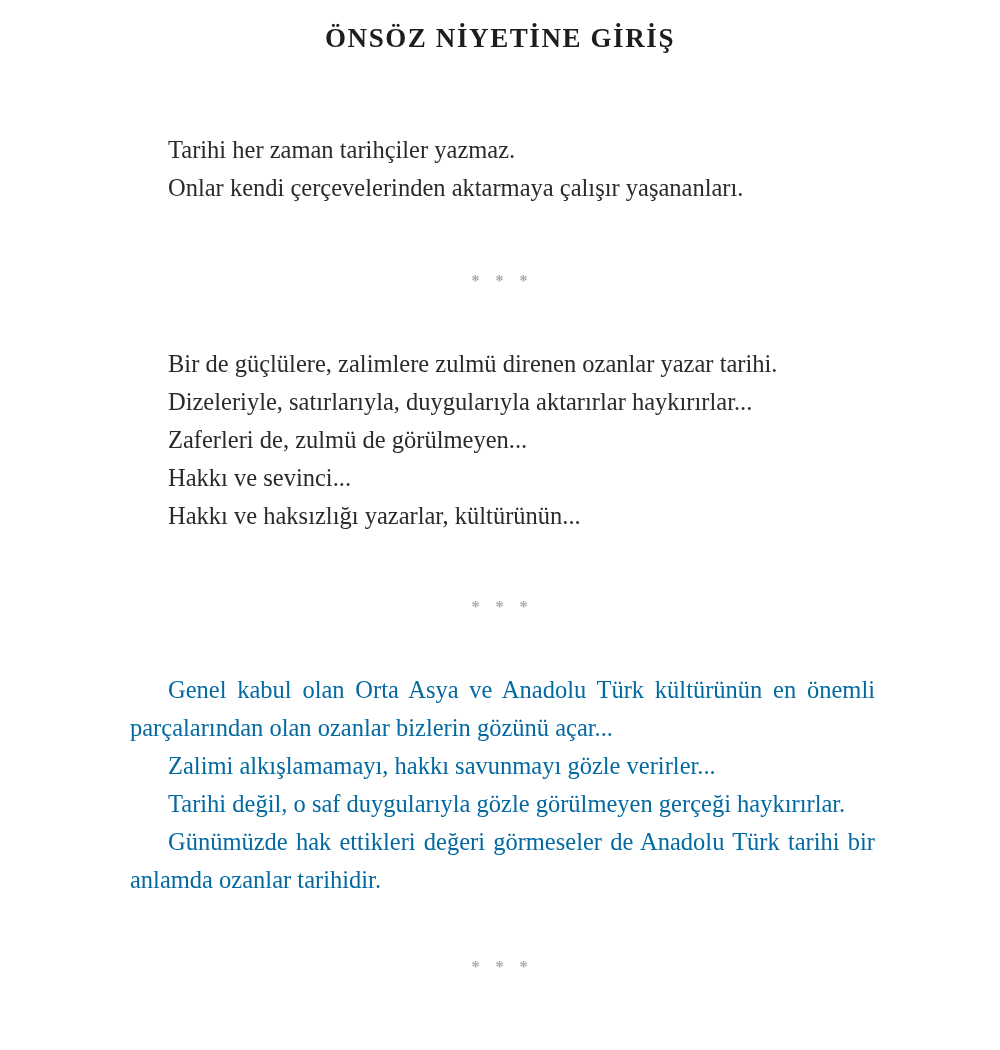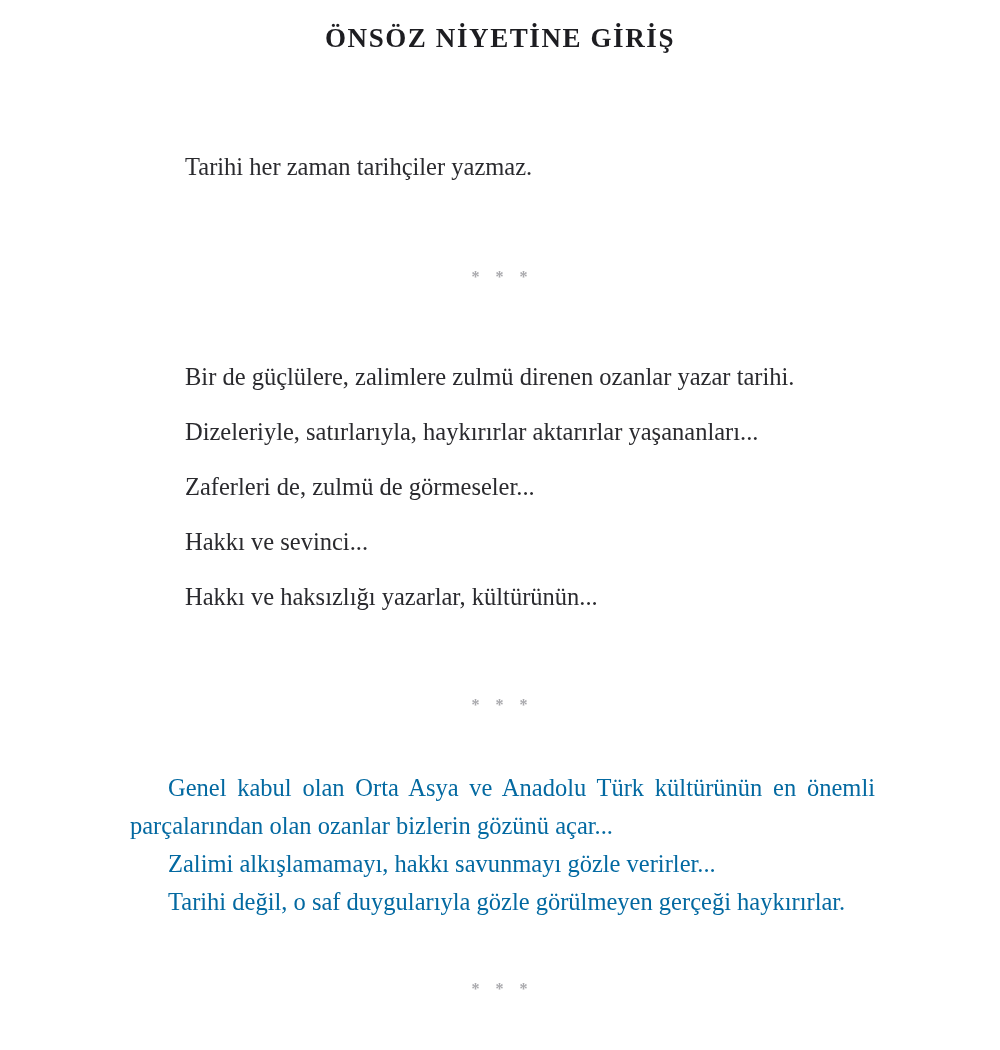--- a/index.html
+++ b/index.html
@@ -47,21 +47,21 @@
     top: 131px;
     width: 745px;
   }
 
   .stanza {
     font-size: 24.5px;
     line-height: 38px;
     color: #2a2a2e;
   }
   .stanza .vline {
-    margin: 17px;
+    margin: 0;
     padding-left: 38px;
     white-space: nowrap;
   }
 
   .sep {
     text-align: center;
     color: #a9a9ad;
     font-size: 16px;
     letter-spacing: 6px;
     font-weight: bold;
@@ -92,46 +92,48 @@
 <body>
 
 <div class="page">
 
   <div class="doc-title">ÖNSÖZ NİYETİNE GİRİŞ</div>
 
   <div class="column">
 
     <div class="stanza">
       <div class="vline">Tarihi her zaman tarihçiler yazmaz.</div>
+      <div class="vline">Onlar kendi çerçevelerinden aktarmaya çalışır yaşananları.</div>
     </div>
 
     <div class="gap-a"></div>
 
     <div class="sep">* * *</div>
 
     <div class="gap-b"></div>
 
     <div class="stanza">
       <div class="vline">Bir de güçlülere, zalimlere zulmü direnen ozanlar yazar tarihi.</div>
-      <div class="vline">Dizeleriyle, satırlarıyla, haykırırlar aktarırlar yaşananları...</div>
-      <div class="vline">Zaferleri de, zulmü de görmeseler...</div>
+      <div class="vline">Dizeleriyle, satırlarıyla, duygularıyla aktarırlar haykırırlar...</div>
+      <div class="vline">Zaferleri de, zulmü de görülmeyen...</div>
       <div class="vline">Hakkı ve sevinci...</div>
       <div class="vline">Hakkı ve haksızlığı yazarlar, kültürünün...</div>
     </div>
 
     <div class="gap-c"></div>
 
     <div class="sep">* * *</div>
 
     <div class="gap-d"></div>
 
     <div class="prose">
       <p>Genel kabul olan Orta Asya ve Anadolu Türk kültürünün en önemli parçalarından olan ozanlar bizlerin gözünü açar...</p>
       <p>Zalimi alkışlamamayı, hakkı savunmayı gözle verirler...</p>
       <p>Tarihi değil, o saf duygularıyla gözle görülmeyen gerçeği haykırırlar.</p>
+      <p>Günümüzde hak ettikleri değeri görmeseler de Anadolu Türk tarihi bir anlamda ozanlar tarihidir.</p>
     </div>
 
     <div class="gap-e"></div>
 
     <div class="sep">* * *</div>
 
   </div>
 </div>
 
 </body></html>

